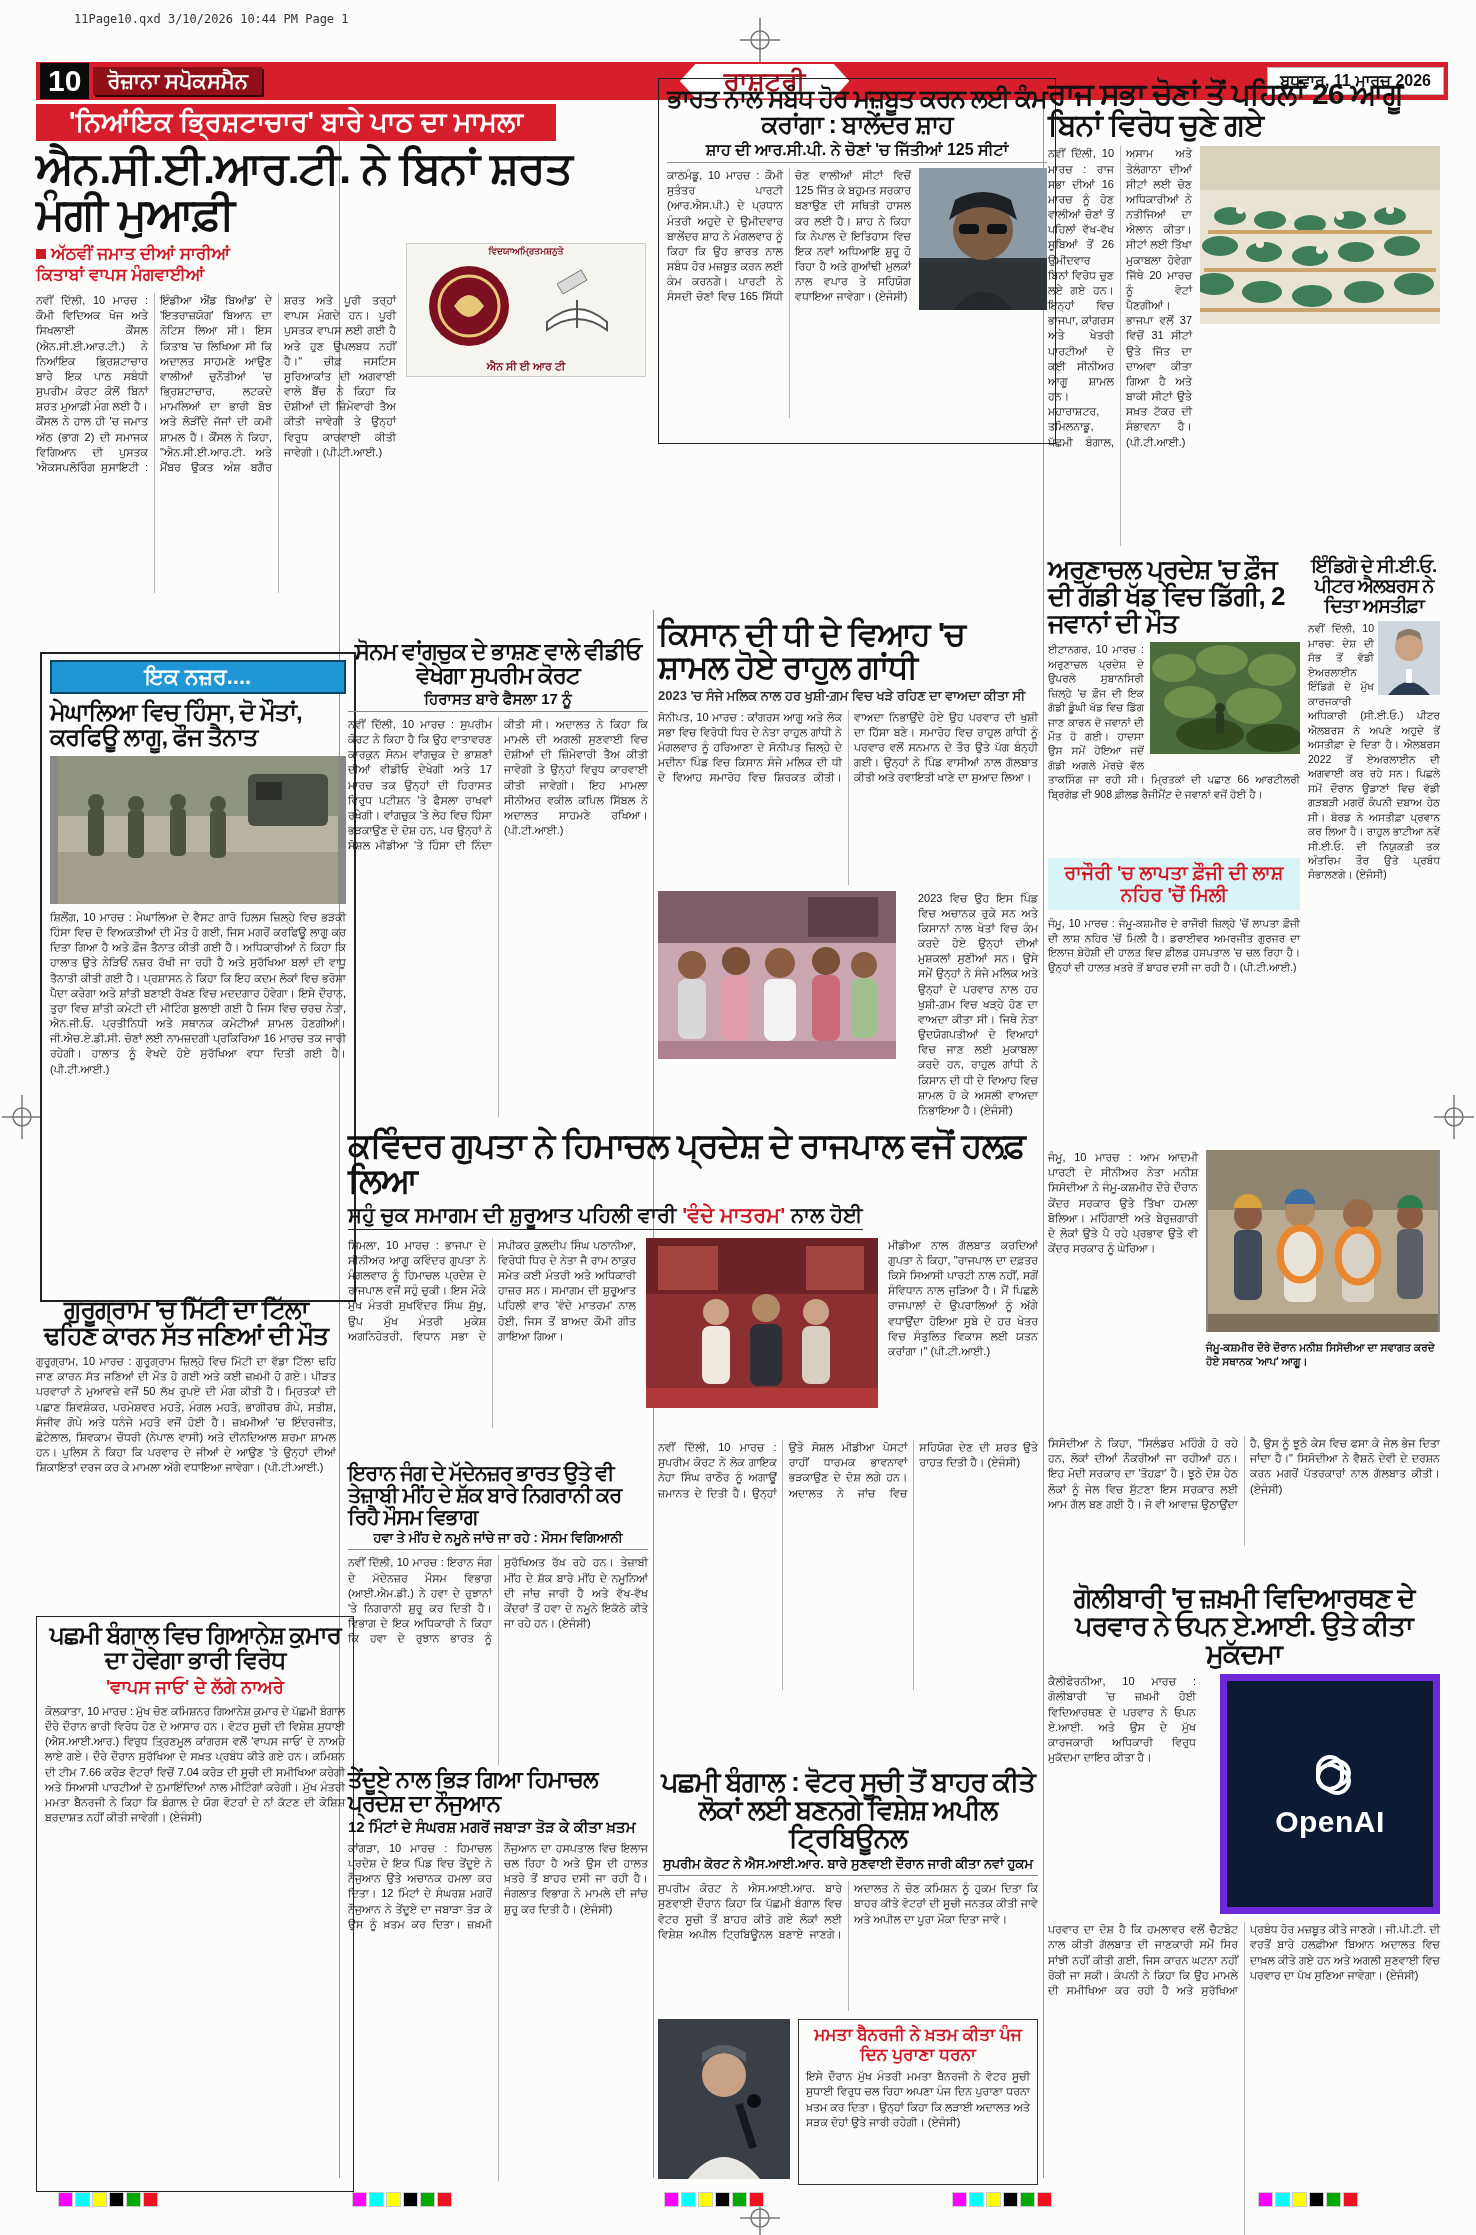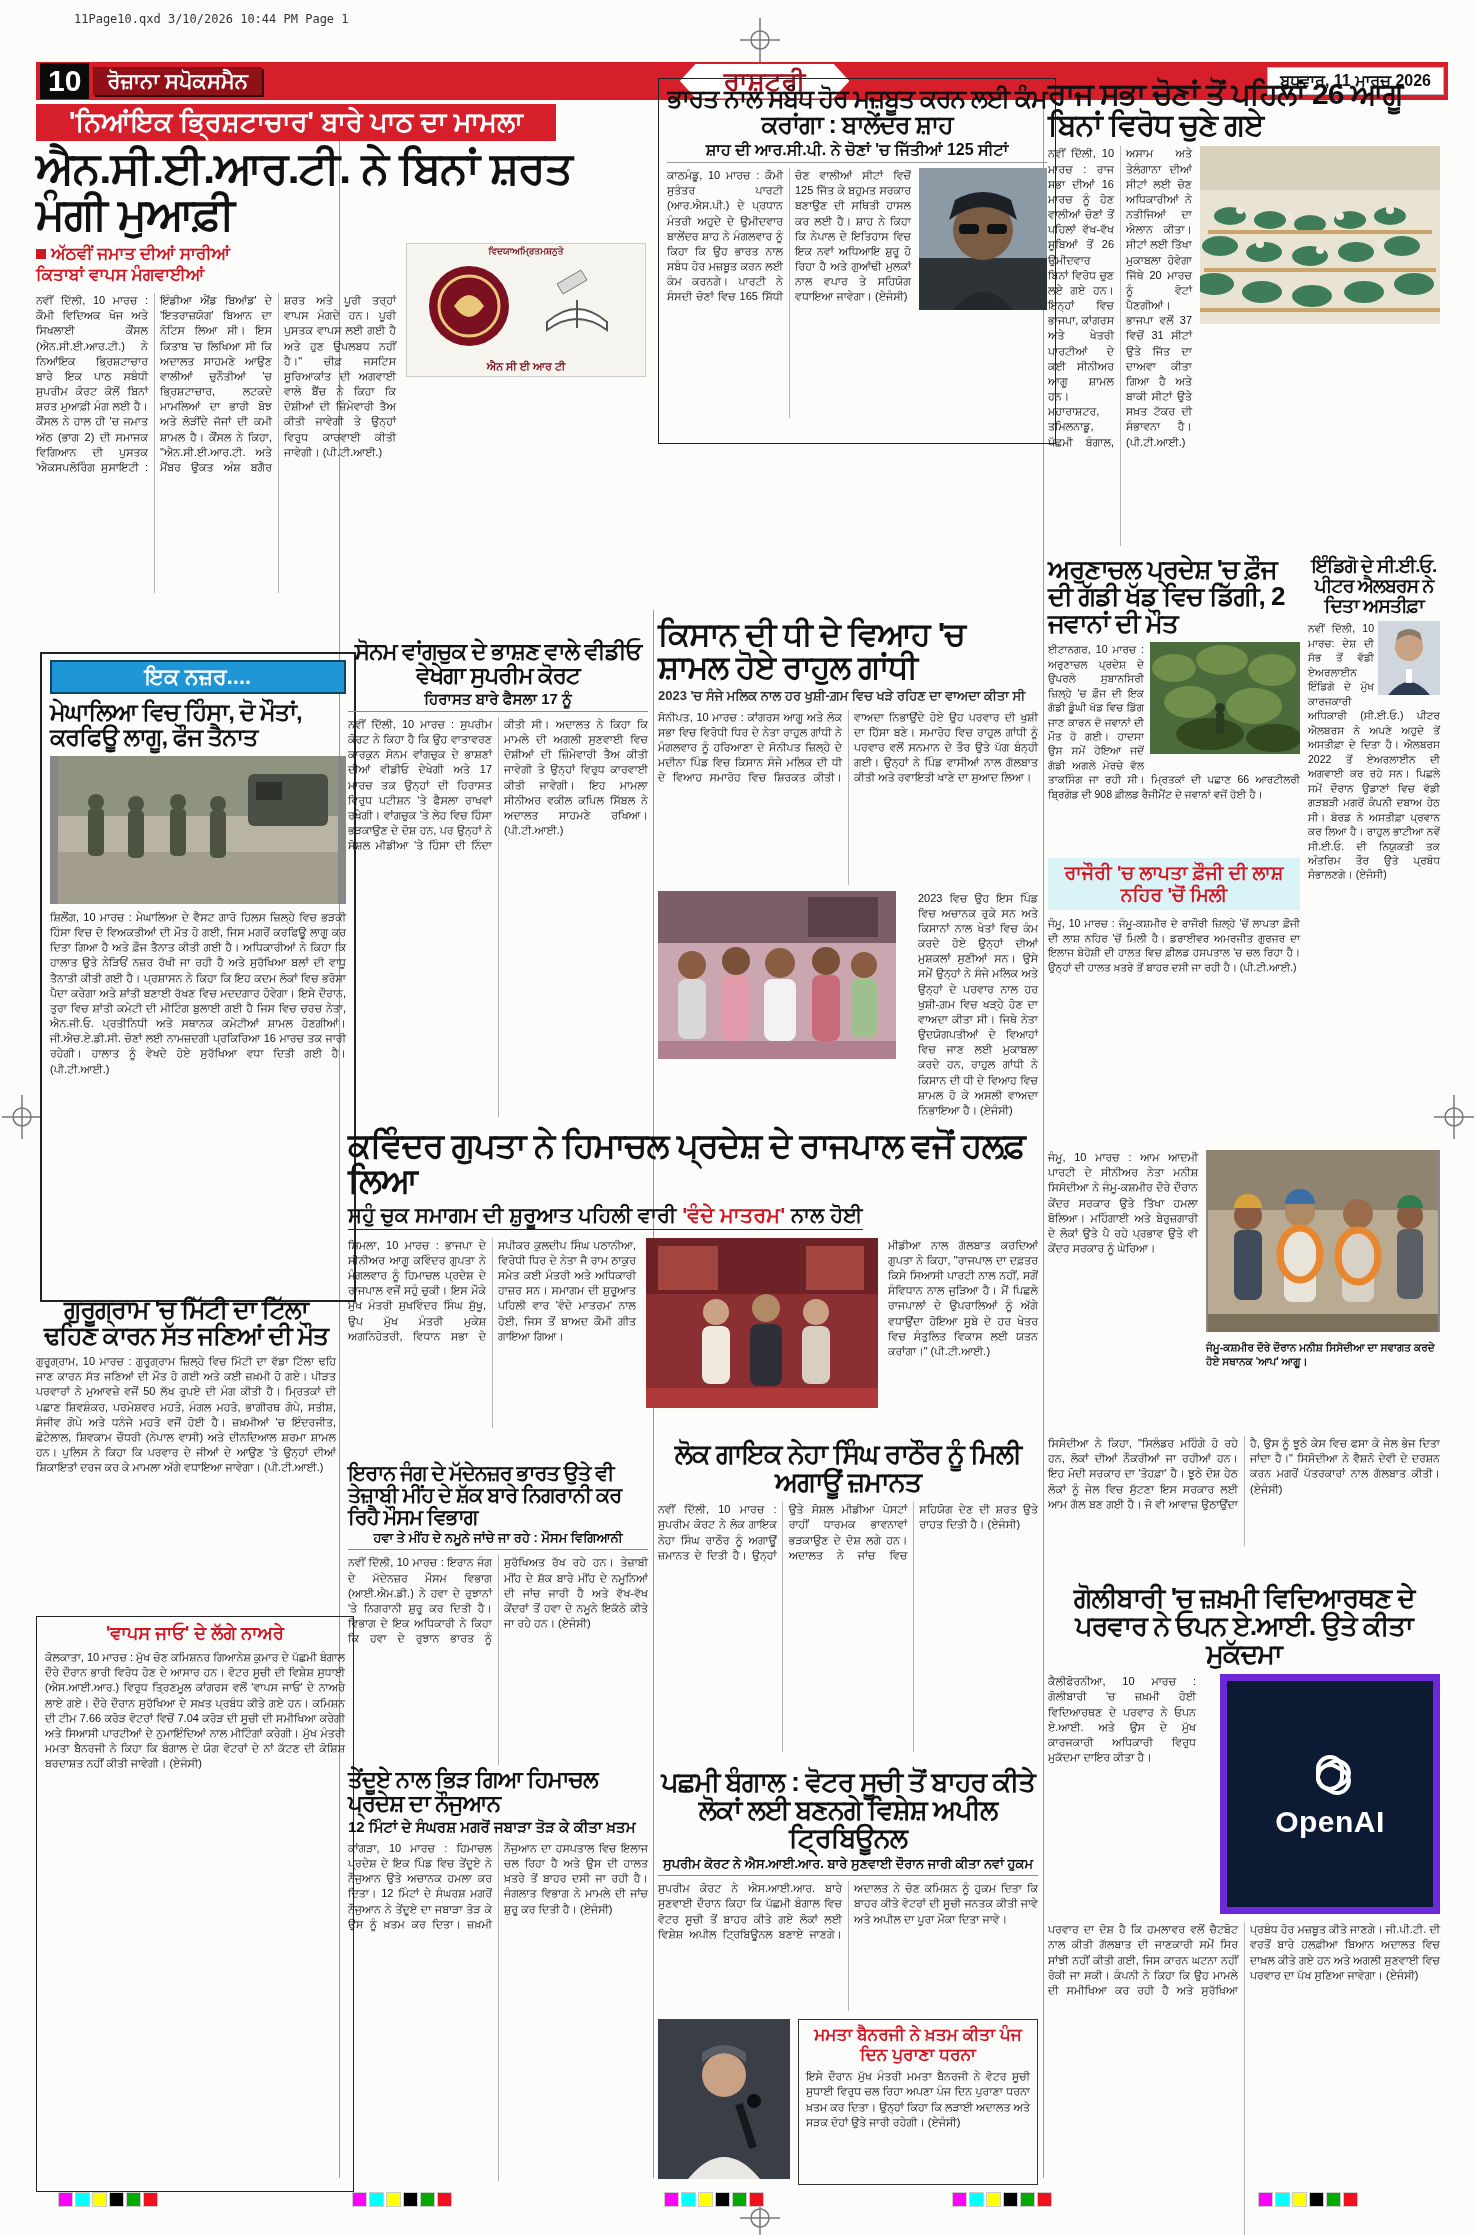--- a/index.html
+++ b/index.html
@@ -185,20 +185,21 @@
     </figure>
     <div class="bt" style="height:380px;">ਸ਼ਿਲੌਂਗ, 10 ਮਾਰਚ : ਮੇਘਾਲਿਆ ਦੇ ਵੈਸਟ ਗਾਰੋ ਹਿਲਸ ਜ਼ਿਲ੍ਹੇ ਵਿਚ ਭੜਕੀ ਹਿੰਸਾ ਵਿਚ ਦੋ ਵਿਅਕਤੀਆਂ ਦੀ ਮੌਤ ਹੋ ਗਈ, ਜਿਸ ਮਗਰੋਂ ਕਰਫਿਊ ਲਾਗੂ ਕਰ ਦਿਤਾ ਗਿਆ ਹੈ ਅਤੇ ਫ਼ੌਜ ਤੈਨਾਤ ਕੀਤੀ ਗਈ ਹੈ। ਅਧਿਕਾਰੀਆਂ ਨੇ ਕਿਹਾ ਕਿ ਹਾਲਾਤ ਉਤੇ ਨੇੜਿਓਂ ਨਜ਼ਰ ਰੱਖੀ ਜਾ ਰਹੀ ਹੈ ਅਤੇ ਸੁਰੱਖਿਆ ਬਲਾਂ ਦੀ ਵਾਧੂ ਤੈਨਾਤੀ ਕੀਤੀ ਗਈ ਹੈ। ਪ੍ਰਸ਼ਾਸਨ ਨੇ ਕਿਹਾ ਕਿ ਇਹ ਕਦਮ ਲੋਕਾਂ ਵਿਚ ਭਰੋਸਾ ਪੈਦਾ ਕਰੇਗਾ ਅਤੇ ਸ਼ਾਂਤੀ ਬਣਾਈ ਰੱਖਣ ਵਿਚ ਮਦਦਗਾਰ ਹੋਵੇਗਾ। ਇਸੇ ਦੌਰਾਨ, ਤੁਰਾ ਵਿਚ ਸ਼ਾਂਤੀ ਕਮੇਟੀ ਦੀ ਮੀਟਿੰਗ ਬੁਲਾਈ ਗਈ ਹੈ ਜਿਸ ਵਿਚ ਚਰਚ ਨੇਤਾ, ਐਨ.ਜੀ.ਓ. ਪ੍ਰਤੀਨਿਧੀ ਅਤੇ ਸਥਾਨਕ ਕਮੇਟੀਆਂ ਸ਼ਾਮਲ ਹੋਣਗੀਆਂ। ਜੀ.ਐਚ.ਏ.ਡੀ.ਸੀ. ਚੋਣਾਂ ਲਈ ਨਾਮਜ਼ਦਗੀ ਪ੍ਰਕਿਰਿਆ 16 ਮਾਰਚ ਤਕ ਜਾਰੀ ਰਹੇਗੀ। ਹਾਲਾਤ ਨੂੰ ਵੇਖਦੇ ਹੋਏ ਸੁਰੱਖਿਆ ਵਧਾ ਦਿਤੀ ਗਈ ਹੈ। (ਪੀ.ਟੀ.ਆਈ.)</div>
   </section>
 
   <section class="abs" style="left:36px;top:1296px;width:300px;height:316px;">
     <h2 class="h-xxl" style="font-size:25px;text-align:center;margin:0 0 6px 0;">ਗੁਰੂਗ੍ਰਾਮ 'ਚ ਮਿੱਟੀ ਦਾ ਟਿੱਲਾ ਢਹਿਣ ਕਾਰਨ ਸੱਤ ਜਣਿਆਂ ਦੀ ਮੌਤ</h2>
     <div class="bt" style="height:250px;">ਗੁਰੂਗ੍ਰਾਮ, 10 ਮਾਰਚ : ਗੁਰੂਗ੍ਰਾਮ ਜ਼ਿਲ੍ਹੇ ਵਿਚ ਮਿੱਟੀ ਦਾ ਵੱਡਾ ਟਿੱਲਾ ਢਹਿ ਜਾਣ ਕਾਰਨ ਸੱਤ ਜਣਿਆਂ ਦੀ ਮੌਤ ਹੋ ਗਈ ਅਤੇ ਕਈ ਜ਼ਖ਼ਮੀ ਹੋ ਗਏ। ਪੀੜਤ ਪਰਵਾਰਾਂ ਨੇ ਮੁਆਵਜ਼ੇ ਵਜੋਂ 50 ਲੱਖ ਰੁਪਏ ਦੀ ਮੰਗ ਕੀਤੀ ਹੈ। ਮ੍ਰਿਤਕਾਂ ਦੀ ਪਛਾਣ ਸ਼ਿਵਸ਼ੰਕਰ, ਪਰਮੇਸ਼ਵਰ ਮਹਤੋ, ਮੰਗਲ ਮਹਤੋ, ਭਾਗੀਰਥ ਗੋਪੇ, ਸਤੀਸ਼, ਸੰਜੀਵ ਗੋਪੇ ਅਤੇ ਧਨੰਜੇ ਮਹਤੋ ਵਜੋਂ ਹੋਈ ਹੈ। ਜ਼ਖ਼ਮੀਆਂ 'ਚ ਇੰਦਰਜੀਤ, ਛੋਟੇਲਾਲ, ਸ਼ਿਵਕਾਮ ਚੌਧਰੀ (ਨੇਪਾਲ ਵਾਸੀ) ਅਤੇ ਦੀਨਦਿਆਲ ਸ਼ਰਮਾ ਸ਼ਾਮਲ ਹਨ। ਪੁਲਿਸ ਨੇ ਕਿਹਾ ਕਿ ਪਰਵਾਰ ਦੇ ਜੀਆਂ ਦੇ ਆਉਣ 'ਤੇ ਉਨ੍ਹਾਂ ਦੀਆਂ ਸ਼ਿਕਾਇਤਾਂ ਦਰਜ ਕਰ ਕੇ ਮਾਮਲਾ ਅੱਗੇ ਵਧਾਇਆ ਜਾਵੇਗਾ। (ਪੀ.ਟੀ.ਆਈ.)</div>
   </section>
 
   <section class="abs box" style="left:36px;top:1616px;width:300px;height:562px;padding:6px 8px;">
+    <h2 class="h-xxl" style="font-size:24px;text-align:center;margin:0 0 4px 0;">ਪਛਮੀ ਬੰਗਾਲ ਵਿਚ ਗਿਆਨੇਸ਼ ਕੁਮਾਰ ਦਾ ਹੋਵੇਗਾ ਭਾਰੀ ਵਿਰੋਧ</h2>
     <div class="sub red" style="font-size:18px;text-align:center;margin-bottom:6px;">'ਵਾਪਸ ਜਾਓ' ਦੇ ਲੱਗੇ ਨਾਅਰੇ</div>
     <div class="bt" style="height:440px;">ਕੋਲਕਾਤਾ, 10 ਮਾਰਚ : ਮੁੱਖ ਚੋਣ ਕਮਿਸ਼ਨਰ ਗਿਆਨੇਸ਼ ਕੁਮਾਰ ਦੇ ਪੱਛਮੀ ਬੰਗਾਲ ਦੌਰੇ ਦੌਰਾਨ ਭਾਰੀ ਵਿਰੋਧ ਹੋਣ ਦੇ ਆਸਾਰ ਹਨ। ਵੋਟਰ ਸੂਚੀ ਦੀ ਵਿਸ਼ੇਸ਼ ਸੁਧਾਈ (ਐਸ.ਆਈ.ਆਰ.) ਵਿਰੁਧ ਤ੍ਰਿਣਮੂਲ ਕਾਂਗਰਸ ਵਲੋਂ 'ਵਾਪਸ ਜਾਓ' ਦੇ ਨਾਅਰੇ ਲਾਏ ਗਏ। ਦੌਰੇ ਦੌਰਾਨ ਸੁਰੱਖਿਆ ਦੇ ਸਖ਼ਤ ਪ੍ਰਬੰਧ ਕੀਤੇ ਗਏ ਹਨ। ਕਮਿਸ਼ਨ ਦੀ ਟੀਮ 7.66 ਕਰੋੜ ਵੋਟਰਾਂ ਵਿਚੋਂ 7.04 ਕਰੋੜ ਦੀ ਸੂਚੀ ਦੀ ਸਮੀਖਿਆ ਕਰੇਗੀ ਅਤੇ ਸਿਆਸੀ ਪਾਰਟੀਆਂ ਦੇ ਨੁਮਾਇੰਦਿਆਂ ਨਾਲ ਮੀਟਿੰਗਾਂ ਕਰੇਗੀ। ਮੁੱਖ ਮੰਤਰੀ ਮਮਤਾ ਬੈਨਰਜੀ ਨੇ ਕਿਹਾ ਕਿ ਬੰਗਾਲ ਦੇ ਯੋਗ ਵੋਟਰਾਂ ਦੇ ਨਾਂ ਕੱਟਣ ਦੀ ਕੋਸ਼ਿਸ਼ ਬਰਦਾਸ਼ਤ ਨਹੀਂ ਕੀਤੀ ਜਾਵੇਗੀ। (ਏਜੰਸੀ)</div>
   </section>
 
   <section class="abs" style="left:348px;top:640px;width:300px;height:486px;">
     <h2 class="h-xxl" style="font-size:23px;text-align:center;margin:0 0 2px 0;">ਸੋਨਮ ਵਾਂਗਚੁਕ ਦੇ ਭਾਸ਼ਣ ਵਾਲੇ ਵੀਡੀਓ ਵੇਖੇਗਾ ਸੁਪਰੀਮ ਕੋਰਟ</h2>
     <div class="sub" style="font-size:15px;text-align:center;border-bottom:1px solid #888;padding-bottom:3px;margin-bottom:5px;">ਹਿਰਾਸਤ ਬਾਰੇ ਫੈਸਲਾ 17 ਨੂੰ</div>
     <div class="bt cols2" style="height:400px;">ਨਵੀਂ ਦਿੱਲੀ, 10 ਮਾਰਚ : ਸੁਪਰੀਮ ਕੋਰਟ ਨੇ ਕਿਹਾ ਹੈ ਕਿ ਉਹ ਵਾਤਾਵਰਣ ਕਾਰਕੁਨ ਸੋਨਮ ਵਾਂਗਚੁਕ ਦੇ ਭਾਸ਼ਣਾਂ ਦੀਆਂ ਵੀਡੀਓ ਦੇਖੇਗੀ ਅਤੇ 17 ਮਾਰਚ ਤਕ ਉਨ੍ਹਾਂ ਦੀ ਹਿਰਾਸਤ ਵਿਰੁਧ ਪਟੀਸ਼ਨ 'ਤੇ ਫੈਸਲਾ ਰਾਖਵਾਂ ਰਖੇਗੀ। ਵਾਂਗਚੁਕ 'ਤੇ ਲੇਹ ਵਿਚ ਹਿੰਸਾ ਭੜਕਾਉਣ ਦੇ ਦੋਸ਼ ਹਨ, ਪਰ ਉਨ੍ਹਾਂ ਨੇ ਸੋਸ਼ਲ ਮੀਡੀਆ 'ਤੇ ਹਿੰਸਾ ਦੀ ਨਿੰਦਾ ਕੀਤੀ ਸੀ। ਅਦਾਲਤ ਨੇ ਕਿਹਾ ਕਿ ਮਾਮਲੇ ਦੀ ਅਗਲੀ ਸੁਣਵਾਈ ਵਿਚ ਦੋਸ਼ੀਆਂ ਦੀ ਜ਼ਿੰਮੇਵਾਰੀ ਤੈਅ ਕੀਤੀ ਜਾਵੇਗੀ ਤੇ ਉਨ੍ਹਾਂ ਵਿਰੁਧ ਕਾਰਵਾਈ ਕੀਤੀ ਜਾਵੇਗੀ। ਇਹ ਮਾਮਲਾ ਸੀਨੀਅਰ ਵਕੀਲ ਕਪਿਲ ਸਿੱਬਲ ਨੇ ਅਦਾਲਤ ਸਾਹਮਣੇ ਰਖਿਆ। (ਪੀ.ਟੀ.ਆਈ.)</div>
   </section>
 
@@ -298,21 +299,20 @@
               <rect x="156" y="88" width="28" height="58" rx="8" fill="#d8cfc2"></rect>
             </g>
           <rect y="150" width="232" height="20" fill="#b03a3a"></rect>
         </svg>
       </figure>
       <div class="bt" style="width:150px;flex:none;height:190px;">ਮੀਡੀਆ ਨਾਲ ਗੱਲਬਾਤ ਕਰਦਿਆਂ ਗੁਪਤਾ ਨੇ ਕਿਹਾ, "ਰਾਜਪਾਲ ਦਾ ਦਫ਼ਤਰ ਕਿਸੇ ਸਿਆਸੀ ਪਾਰਟੀ ਨਾਲ ਨਹੀਂ, ਸਗੋਂ ਸੰਵਿਧਾਨ ਨਾਲ ਜੁੜਿਆ ਹੈ। ਮੈਂ ਪਿਛਲੇ ਰਾਜਪਾਲਾਂ ਦੇ ਉਪਰਾਲਿਆਂ ਨੂੰ ਅੱਗੇ ਵਧਾਉਂਦਾ ਹੋਇਆ ਸੂਬੇ ਦੇ ਹਰ ਖੇਤਰ ਵਿਚ ਸੰਤੁਲਿਤ ਵਿਕਾਸ ਲਈ ਯਤਨ ਕਰਾਂਗਾ।" (ਪੀ.ਟੀ.ਆਈ.)</div>
     </div>
   </section>
 
   <section class="abs" style="left:658px;top:1440px;width:380px;height:322px;">
-    <h2 class="h-xxl" style="font-size:27px;text-align:center;margin:0 0 6px 0;">ਲੋਕ ਗਾਇਕ ਨੇਹਾ ਸਿੰਘ ਰਾਠੌਰ ਨੂੰ ਮਿਲੀ ਅਗਾਊਂ ਜ਼ਮਾਨਤ</h2>
     <div class="bt cols3" style="height:250px;">ਨਵੀਂ ਦਿੱਲੀ, 10 ਮਾਰਚ : ਸੁਪਰੀਮ ਕੋਰਟ ਨੇ ਲੋਕ ਗਾਇਕ ਨੇਹਾ ਸਿੰਘ ਰਾਠੌਰ ਨੂੰ ਅਗਾਊਂ ਜ਼ਮਾਨਤ ਦੇ ਦਿਤੀ ਹੈ। ਉਨ੍ਹਾਂ ਉਤੇ ਸੋਸ਼ਲ ਮੀਡੀਆ ਪੋਸਟਾਂ ਰਾਹੀਂ ਧਾਰਮਕ ਭਾਵਨਾਵਾਂ ਭੜਕਾਉਣ ਦੇ ਦੋਸ਼ ਲਗੇ ਹਨ। ਅਦਾਲਤ ਨੇ ਜਾਂਚ ਵਿਚ ਸਹਿਯੋਗ ਦੇਣ ਦੀ ਸ਼ਰਤ ਉਤੇ ਰਾਹਤ ਦਿਤੀ ਹੈ। (ਏਜੰਸੀ)</div>
   </section>
 
   <section class="abs" style="left:1048px;top:1150px;width:392px;height:428px;">
     <div style="display:flex;gap:8px;">
       <div class="bt" style="width:150px;flex:none;height:280px;">ਜੰਮੂ, 10 ਮਾਰਚ : ਆਮ ਆਦਮੀ ਪਾਰਟੀ ਦੇ ਸੀਨੀਅਰ ਨੇਤਾ ਮਨੀਸ਼ ਸਿਸੋਦੀਆ ਨੇ ਜੰਮੂ-ਕਸ਼ਮੀਰ ਦੌਰੇ ਦੌਰਾਨ ਕੇਂਦਰ ਸਰਕਾਰ ਉਤੇ ਤਿੱਖਾ ਹਮਲਾ ਬੋਲਿਆ। ਮਹਿੰਗਾਈ ਅਤੇ ਬੇਰੁਜ਼ਗਾਰੀ ਦੇ ਲੋਕਾਂ ਉਤੇ ਪੈ ਰਹੇ ਪ੍ਰਭਾਵ ਉਤੇ ਵੀ ਕੇਂਦਰ ਸਰਕਾਰ ਨੂੰ ਘੇਰਿਆ।</div>
       <div style="flex:1;">
         <figure class="ph" style="width:100%;height:182px;">
           <svg viewBox="0 0 230 182">
             <rect width="230" height="182" fill="#b9aa92"></rect>

